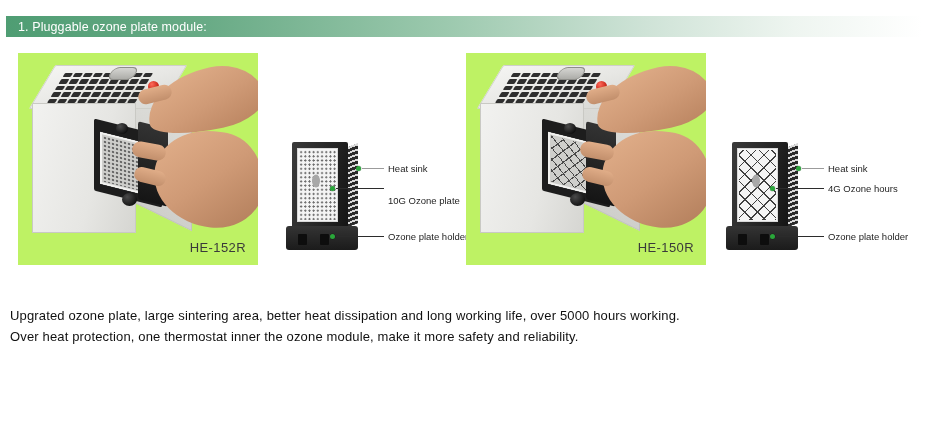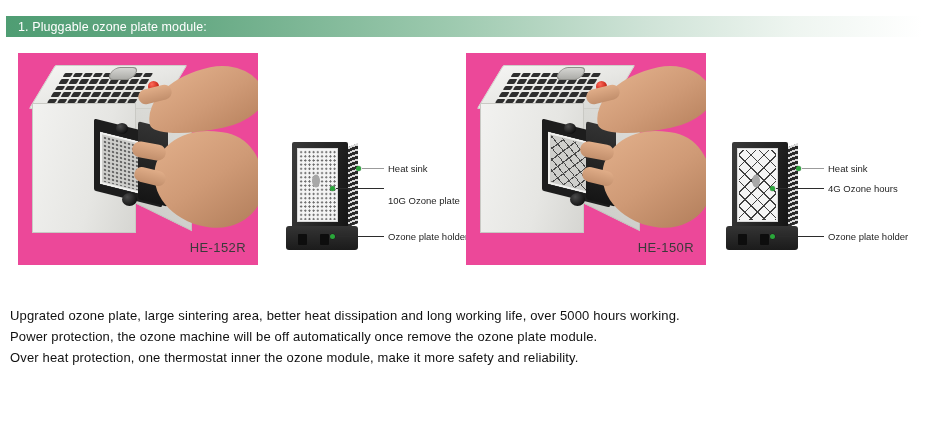--- a/index.html
+++ b/index.html
@@ -29,21 +29,21 @@
     transform: translateY(-50%);
     font-size: 12.5px;
     color: #ffffff;
     letter-spacing: .1px;
     white-space: nowrap;
   }
 
   
   .photo-panel {
     position: absolute;
-    background: #ec4899;
+    background: #bef264;
     overflow: hidden;
   }
   .panel-1 { left: 18px;  top: 53px; width: 240px; height: 212px; }
   .panel-2 { left: 466px; top: 53px; width: 240px; height: 212px; }
 
   .model-label {
     position: absolute;
     right: 12px; bottom: 10px;
     font-size: 13px;
     color: #3a3a3a;
@@ -444,15 +444,14 @@
   <div class="call-label" style="left:106px; top:46px;">4G Ozone hours</div>
 
   <div class="dot" style="left:48px; top:96px;"></div>
   <div class="lead lead-dark" style="left:54px; top:98px; width:48px;"></div>
   <div class="call-label" style="left:106px; top:94px;">Ozone plate holder</div>
 </div>
 
 <div class="body-copy">
   <div class="copy-gap"></div>
   <div class="copy-line">Upgrated ozone plate, large sintering area, better heat dissipation and long working life, over 5000 hours working.</div>
-  <div class="copy-line">Power protection, the ozone machine will be off automatically once remove the ozone plate module.</div>
   <div class="copy-line">Over heat protection, one thermostat inner the ozone module, make it more safety and reliability.</div>
 </div>
 
 </body></html>

